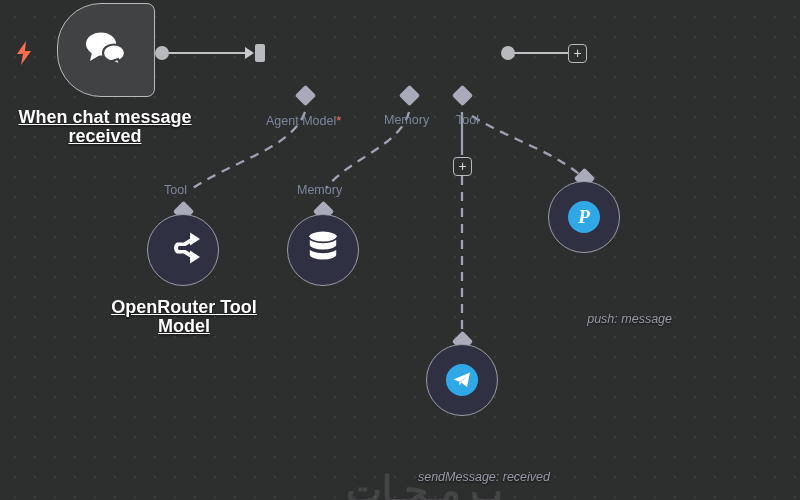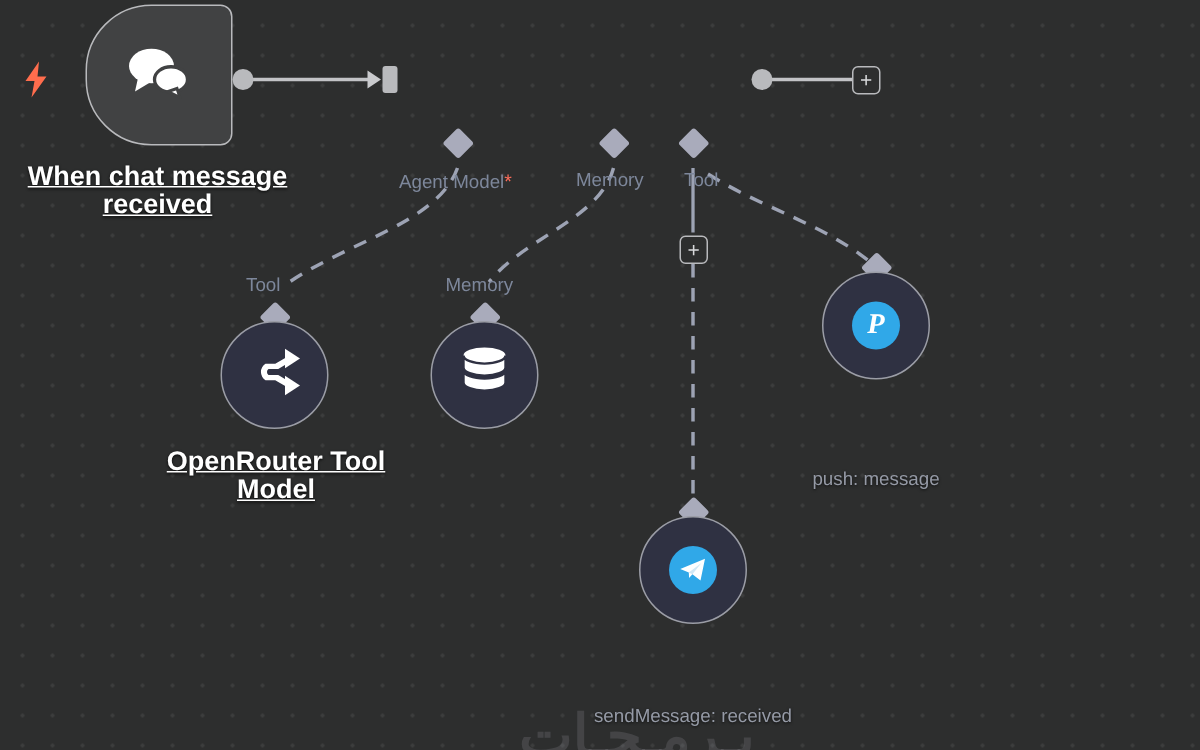--- a/index.html
+++ b/index.html
@@ -132,25 +132,26 @@
     color: #ffffff;
     font-size: 18px;
     font-weight: bold;
     line-height: 19px;
     text-shadow: 0 1px 2px rgba(0,0,0,.85);
     white-space: normal;
     text-decoration: underline;
   }
   .node-sublabel {
     position: absolute;
-    text-align: center;
+    text-align: right;
     color: #959aa6;
     font-size: 12.5px;
     line-height: 15px;
     text-shadow: 0 1px 2px rgba(0,0,0,.7);
+    font-style: italic;
   }
   .port-label {
     position: absolute;
     color: #7d879b;
     font-size: 12.5px;
     white-space: nowrap;
   }
   .req-star { color: #ff6d5a; font-size: 13px; }
 
   

